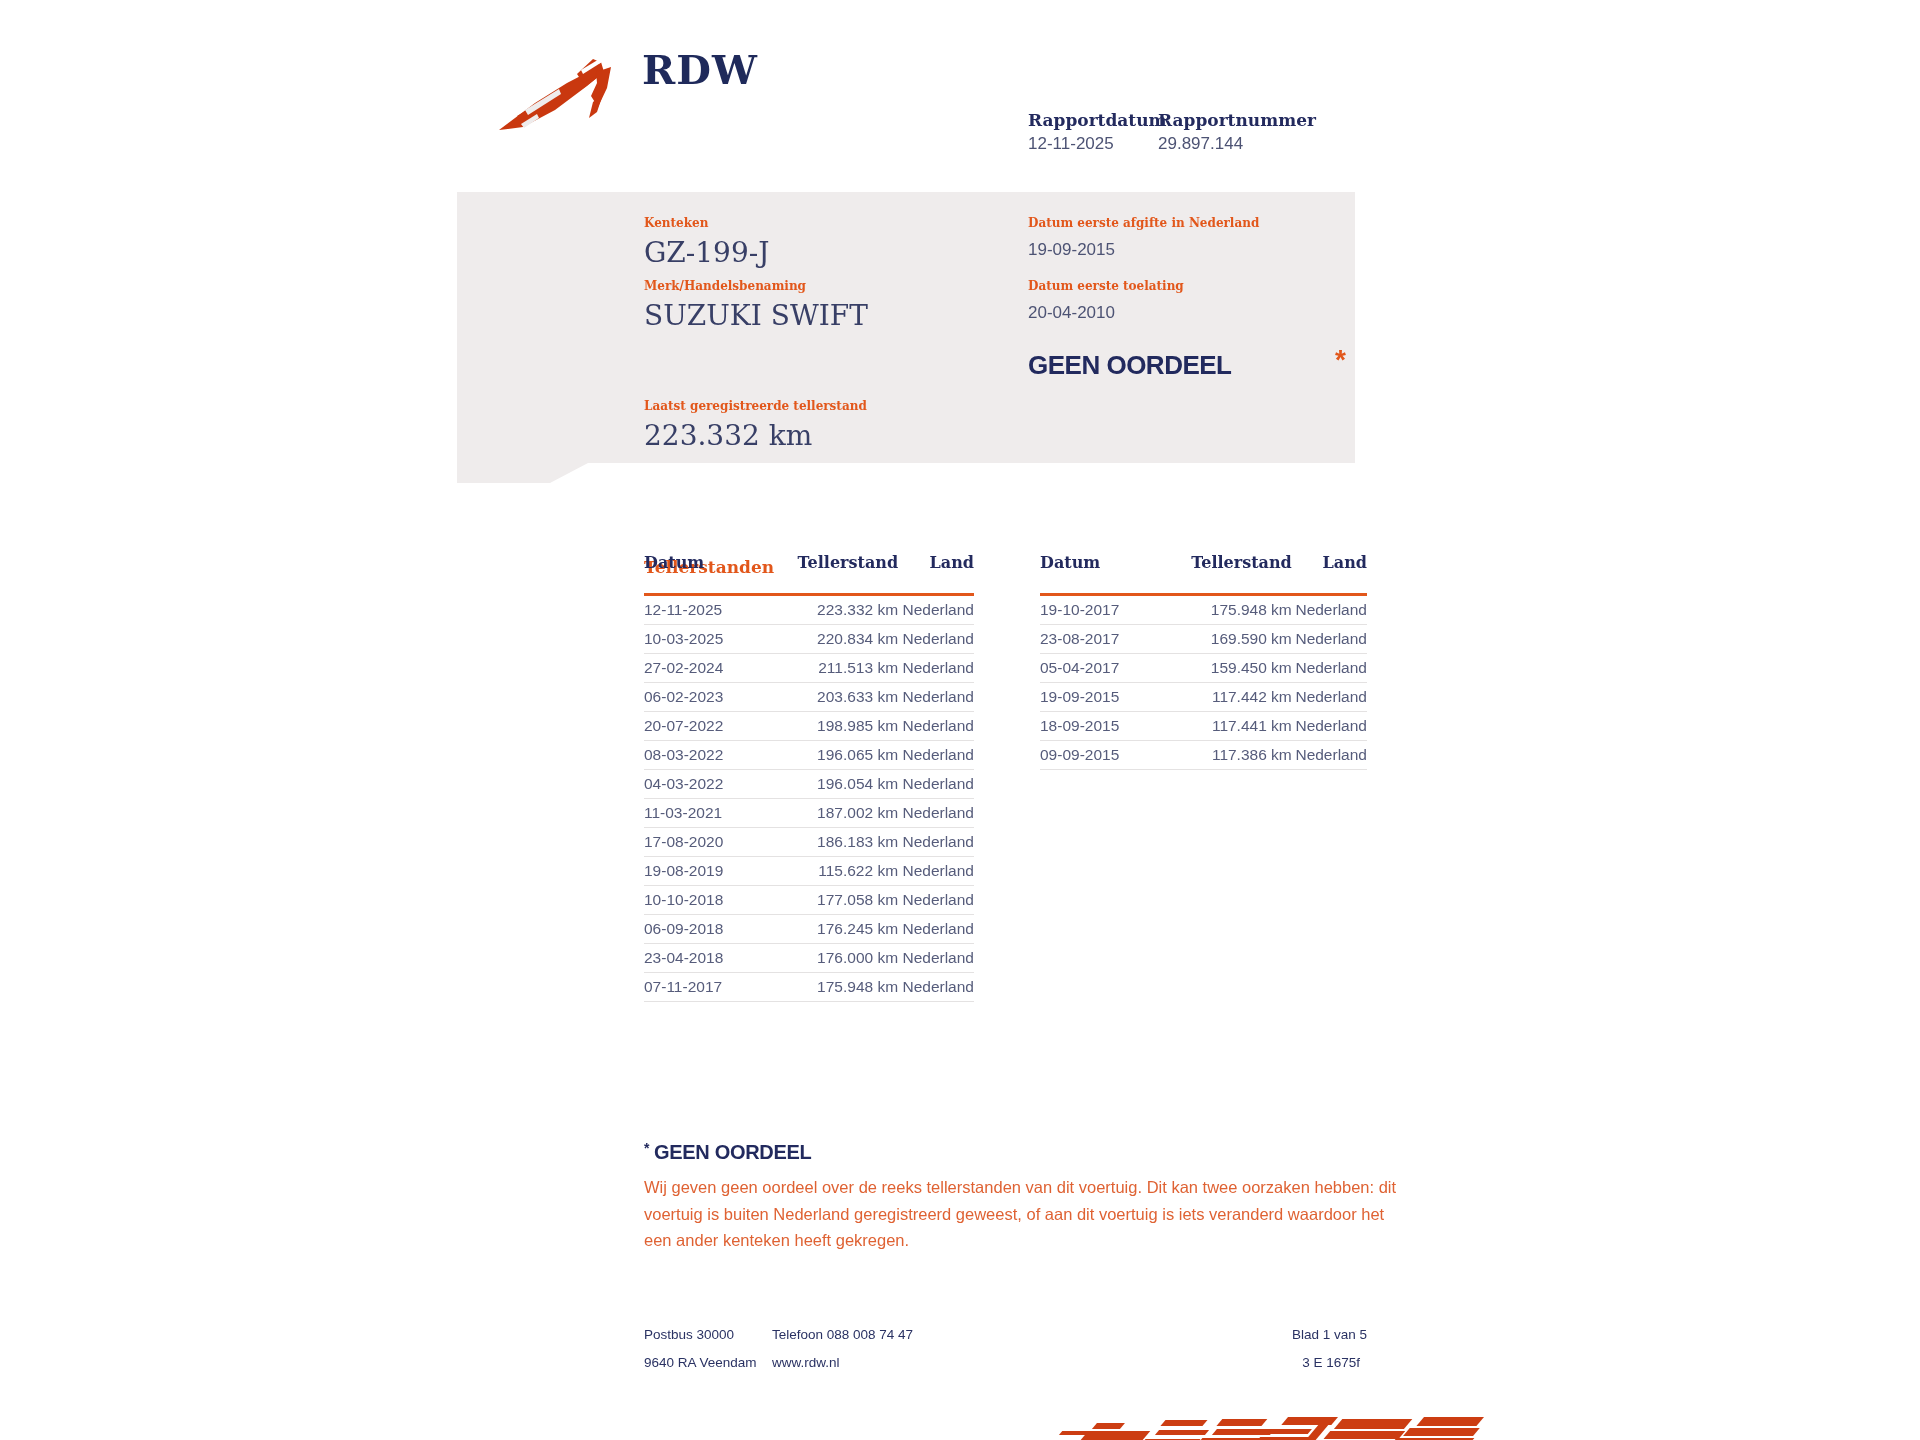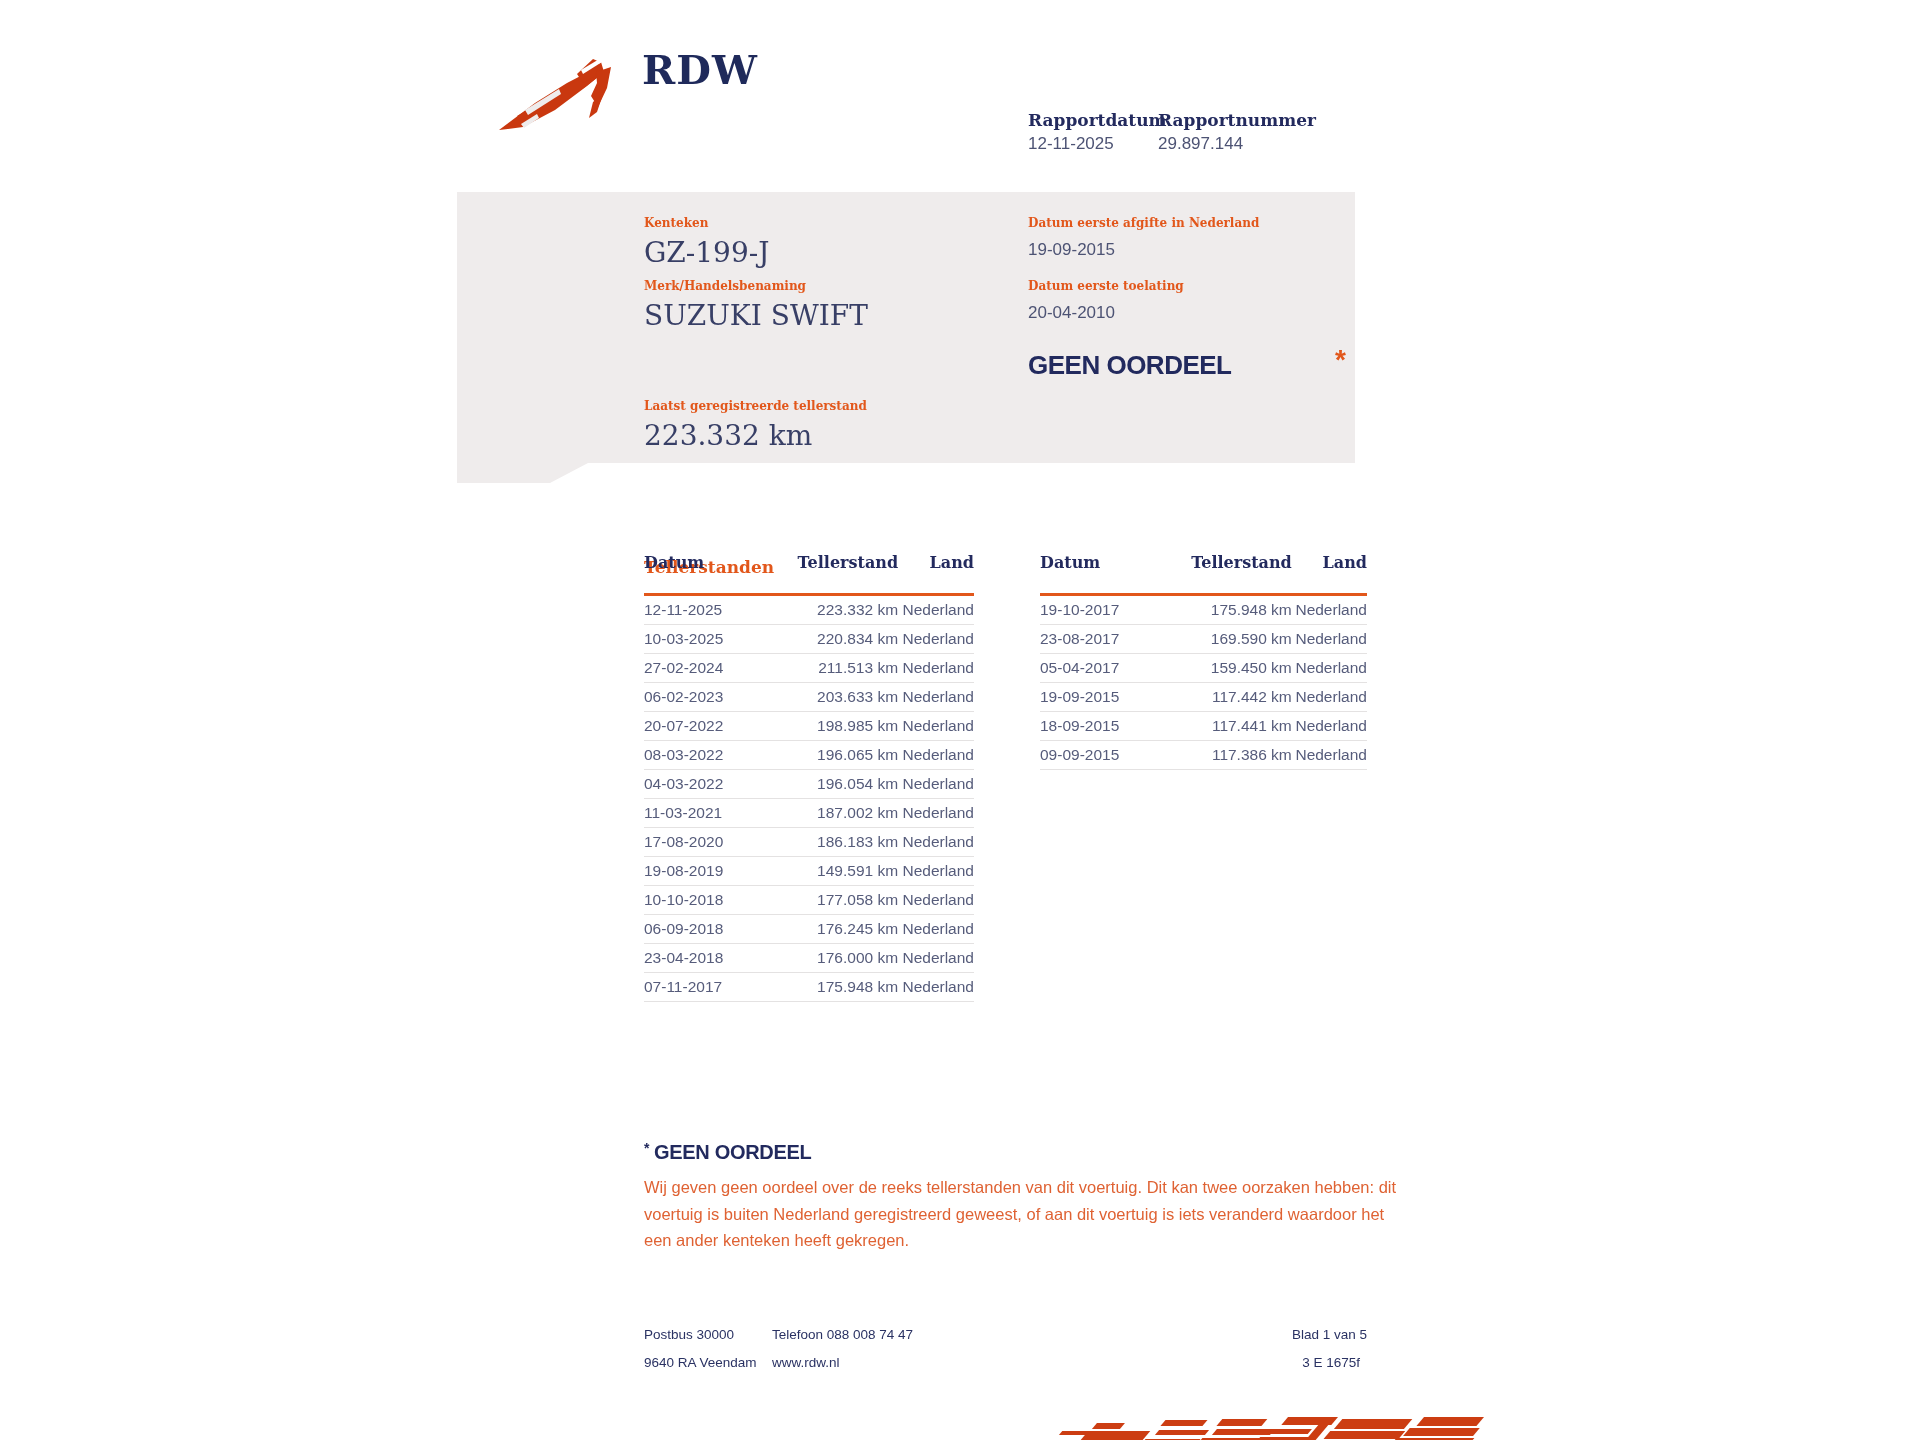--- a/index.html
+++ b/index.html
@@ -131,21 +131,21 @@
           <div class="tcell c1">187.002 km</div>
           <div class="tcell c2">Nederland</div>
         </div>
         <div class="trow">
           <div class="tcell c0">17-08-2020</div>
           <div class="tcell c1">186.183 km</div>
           <div class="tcell c2">Nederland</div>
         </div>
         <div class="trow">
           <div class="tcell c0">19-08-2019</div>
-          <div class="tcell c1">149.591 km</div>
+          <div class="tcell c1">115.622 km</div>
           <div class="tcell c2">Nederland</div>
         </div>
         <div class="trow">
           <div class="tcell c0">10-10-2018</div>
           <div class="tcell c1">177.058 km</div>
           <div class="tcell c2">Nederland</div>
         </div>
         <div class="trow">
           <div class="tcell c0">06-09-2018</div>
           <div class="tcell c1">176.245 km</div>

